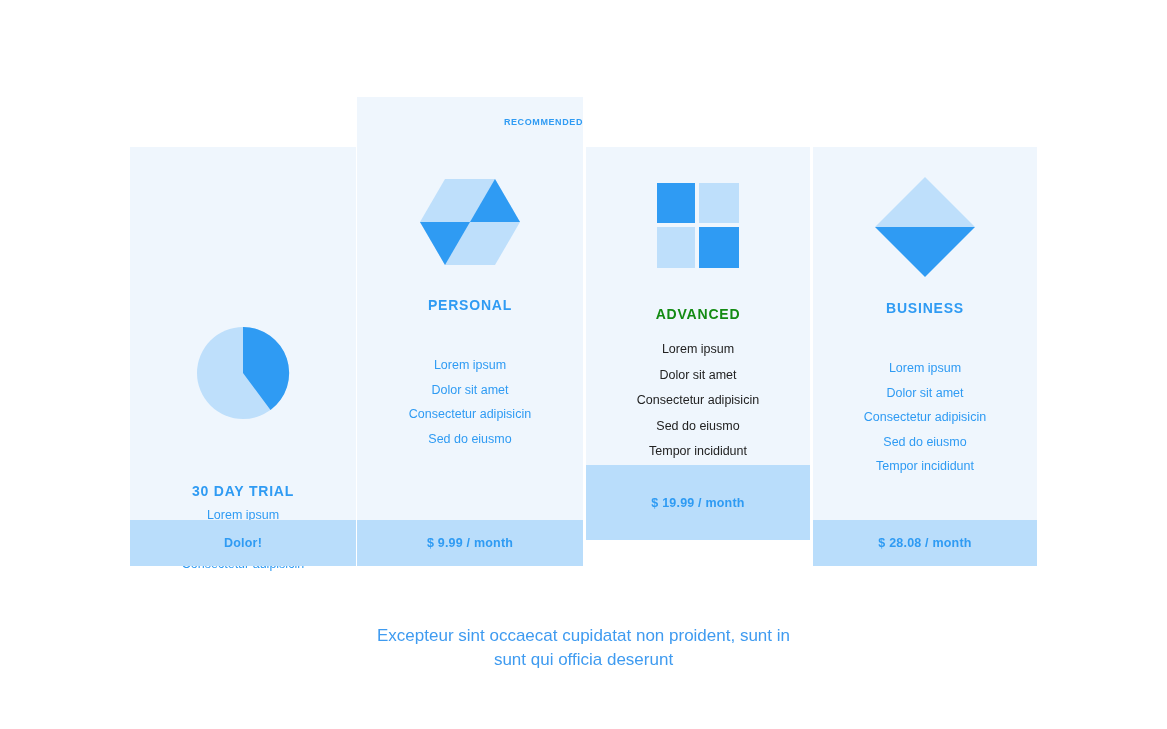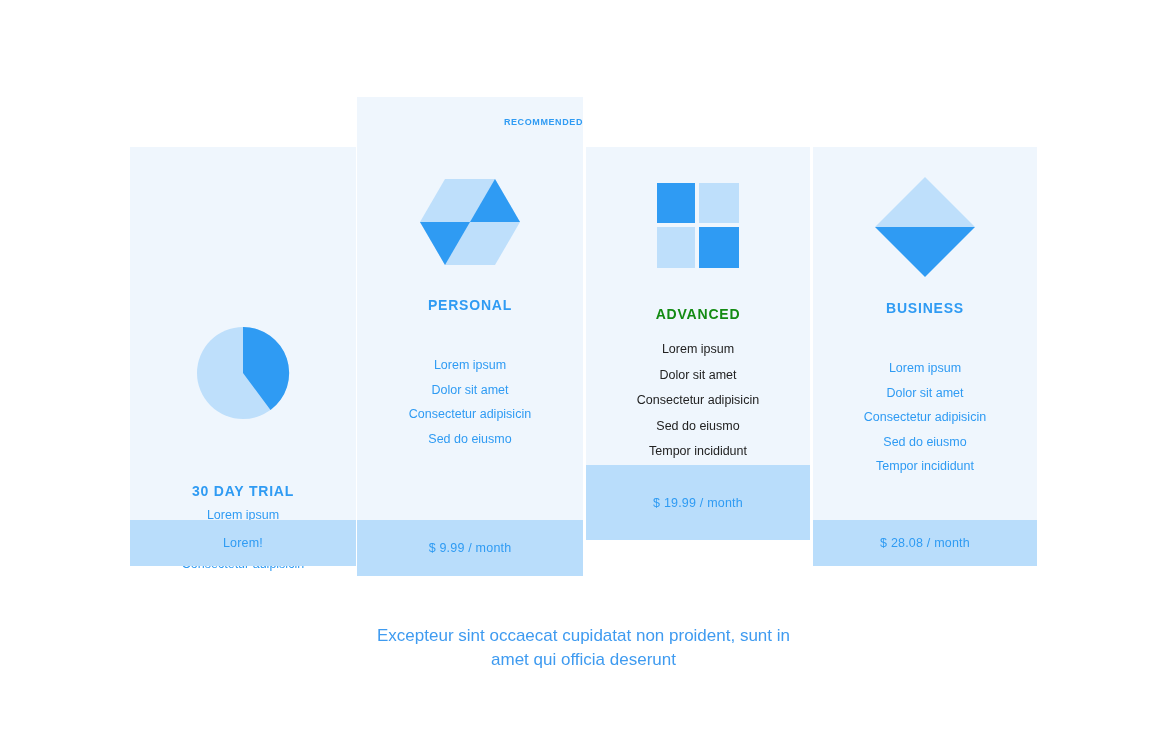--- a/index.html
+++ b/index.html
@@ -88,21 +88,21 @@
     position: absolute;
     left: 0;
     width: 100%;
     background: #b9ddfb;
     display: flex;
     align-items: center;
     justify-content: center;
   }
   .price-text {
     font-size: 12.5px;
-    font-weight: normal;
+    font-weight: bold;
     color: #2f9bf3;
     letter-spacing: 0.2px;
   }
 
   .footer-note {
     position: absolute;
     left: 0;
     top: 624px;
     width: 1167px;
     text-align: center;
@@ -130,21 +130,21 @@
 
     <div class="card-title" style="top:292px;margin-top:44px;">30 DAY TRIAL</div>
 
     <div class="features" style="top:362px;">
       <div class="feature-item">Lorem ipsum</div>
       <div class="feature-item">Dolor sit amet</div>
       <div class="feature-item">Consectetur adipisicin</div>
     </div>
 
     <div class="price-bar" style="top:373px; height:46px;">
-      <span class="price-text">Lorem!</span>
+      <span class="price-text">Dolor!</span>
     </div>
   </div>
 
   <div class="card" style="left:357px; top:97px; width:226px; height:469px;">
 
     <div class="recommended-label">RECOMMENDED</div>
 
     <div class="icon-wrap" style="top:80px; height:90px;">
       <svg width="100" height="90" viewBox="0 0 100 90" aria-hidden="true">
         <polygon points="25,2 75,2 100,45 75,88 25,88 0,45" fill="#bedffb"></polygon>
@@ -155,21 +155,21 @@
 
     <div class="card-title" style="top:200px;">PERSONAL</div>
 
     <div class="features" style="top:262px;">
       <div class="feature-item">Lorem ipsum</div>
       <div class="feature-item">Dolor sit amet</div>
       <div class="feature-item">Consectetur adipisicin</div>
       <div class="feature-item">Sed do eiusmo</div>
     </div>
 
-    <div class="price-bar" style="top:423px; height:56px;">
+    <div class="price-bar" style="top:423px; height:46px;">
       <span class="price-text">$ 9.99 / month</span>
     </div>
   </div>
 
   <div class="card" style="left:586px; top:147px; width:224px; height:393px;">
 
     <div class="icon-wrap" style="top:36px; height:85px;">
       <svg width="82" height="85" viewBox="0 0 82 85" aria-hidden="true">
         <rect x="0" y="0" width="38" height="40" fill="#2f9bf3"></rect>
         <rect x="42" y="0" width="40" height="40" fill="#bedffb"></rect>
@@ -212,16 +212,16 @@
       <div class="feature-item">Tempor incididunt</div>
     </div>
 
     <div class="price-bar" style="top:373px; height:46px;">
       <span class="price-text">$ 28.08  / month</span>
     </div>
   </div>
 
   <div class="footer-note">
     <span class="footer-line">Excepteur sint occaecat cupidatat non proident, sunt in</span>
-    <span class="footer-line">amet qui officia deserunt</span>
+    <span class="footer-line">sunt qui officia deserunt</span>
   </div>
 
 </div>
 
 </body></html>

